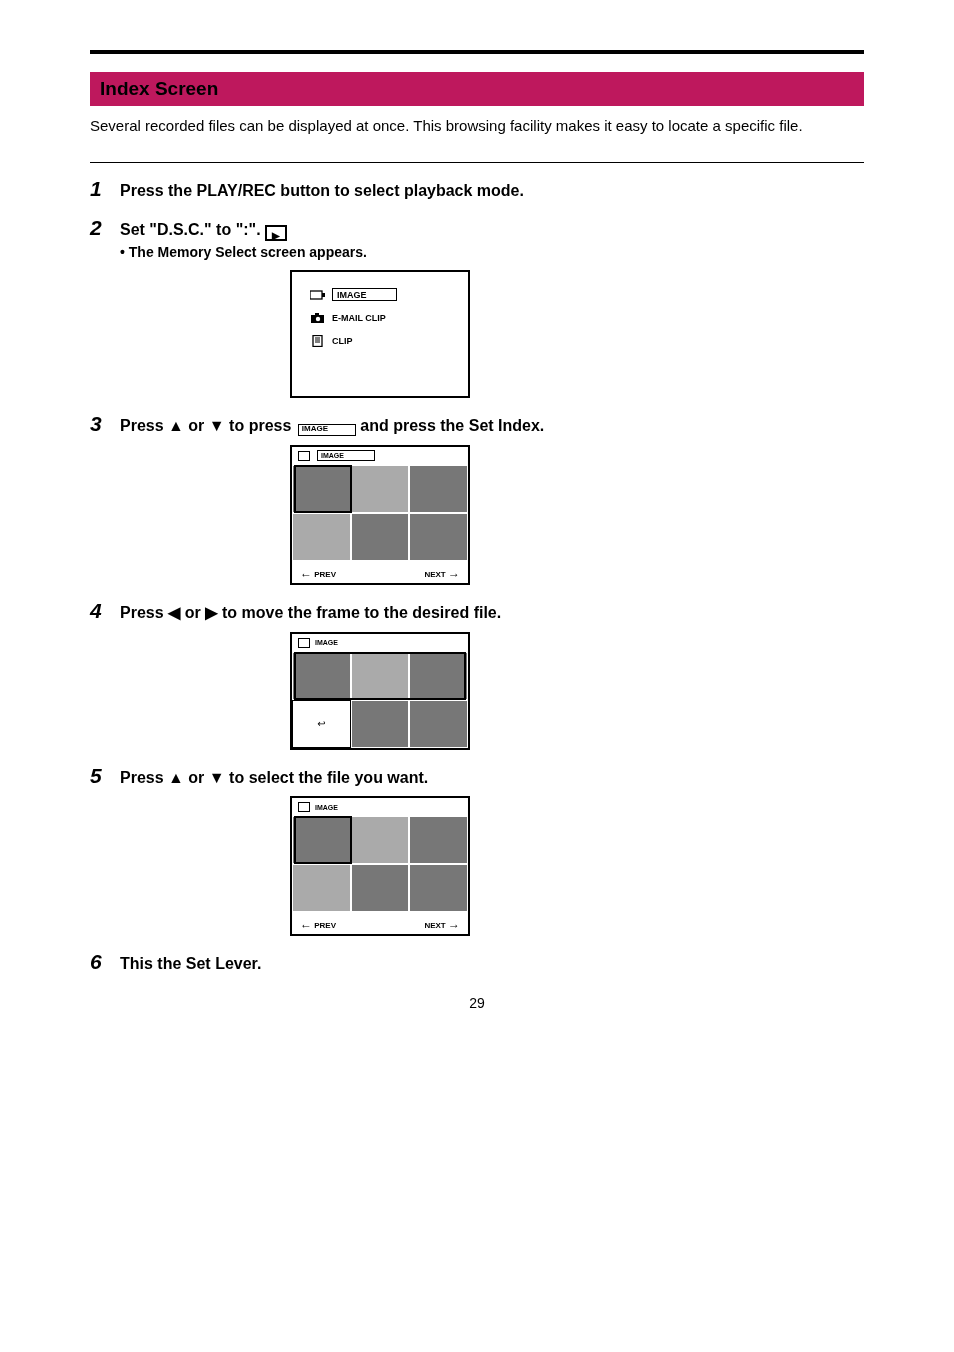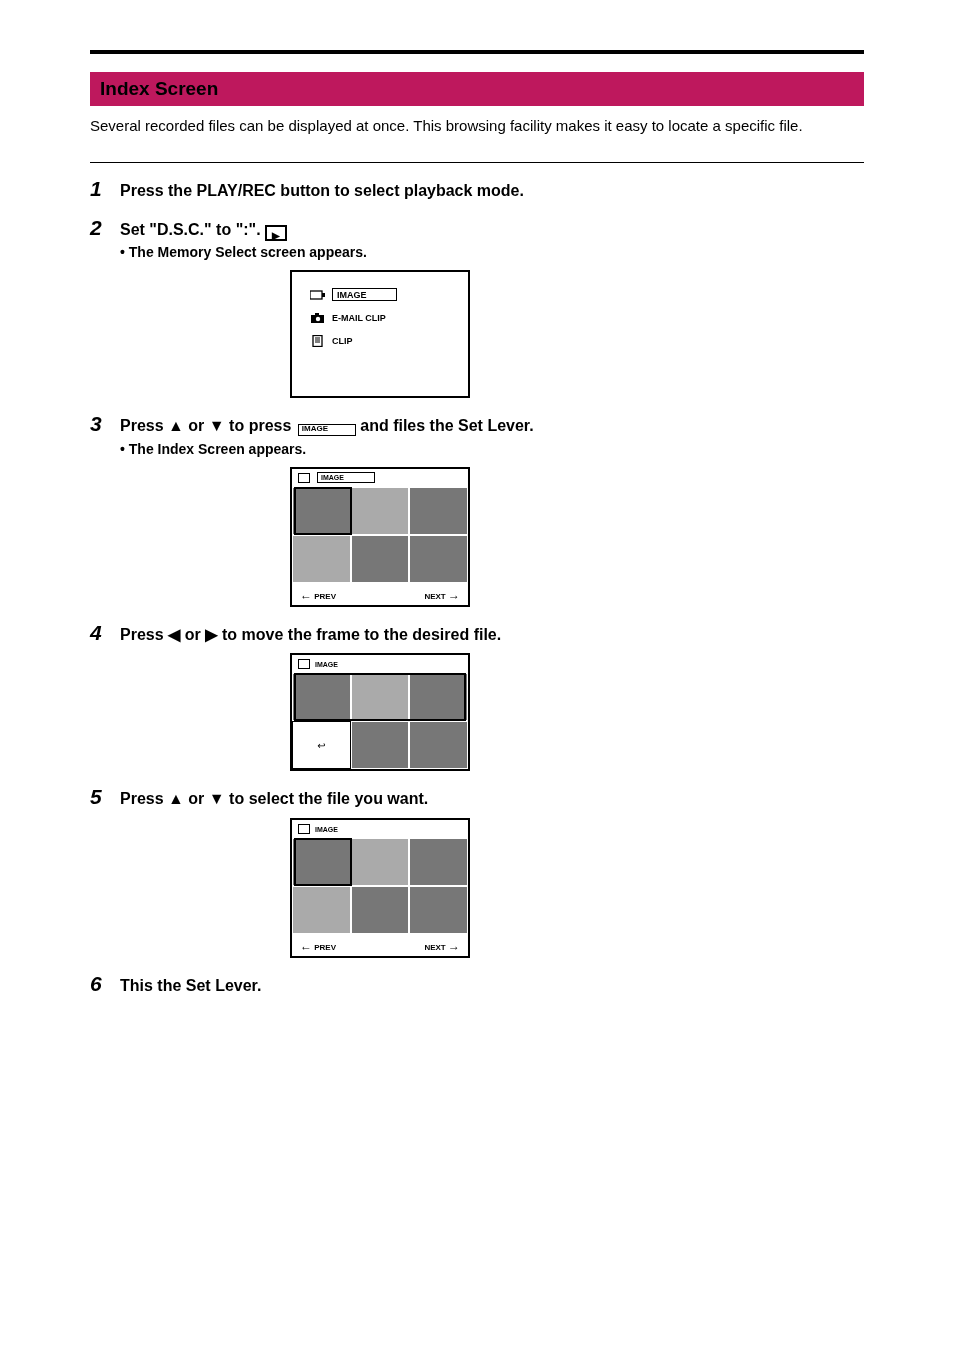--- a/index.html
+++ b/index.html
@@ -121,24 +121,23 @@
         <div class="step-num">3</div>
         <div class="step-text">
           <span>Press </span>
           <span>▲</span>
           <span> or </span>
           <span>▼</span>
           <span> to press </span>
           <span class="pbselbox">
               <span style="font-size:8px;">IMAGE</span>
             </span>
-          <span> and files the Set Lever.</span>
-        </div>
-      </div>
-      <div class="substep">• <span>The Index Screen appears.</span></div>
+          <span> and press the Set Index.</span>
+        </div>
+      </div>
 
       <div class="screen-wrap">
         <div class="screen2">
           <div class="s2-top">
             <span class="memicon"></span>
             <span class="pbselbox" style="height:11px;">
                 <span style="font-size:7px;">IMAGE</span>
               </span>
           </div>
           <div style="position:relative;">
@@ -236,13 +235,16 @@
 
     <li class="step">
       <div class="step-line">
         <div class="step-num">6</div>
         <div class="step-text">This the Set Lever.</div>
       </div>
     </li>
 
   </ol>
 
+  <div class="footer">
+    <span>29</span>
+  </div>
 </div>
 
 </body></html>

